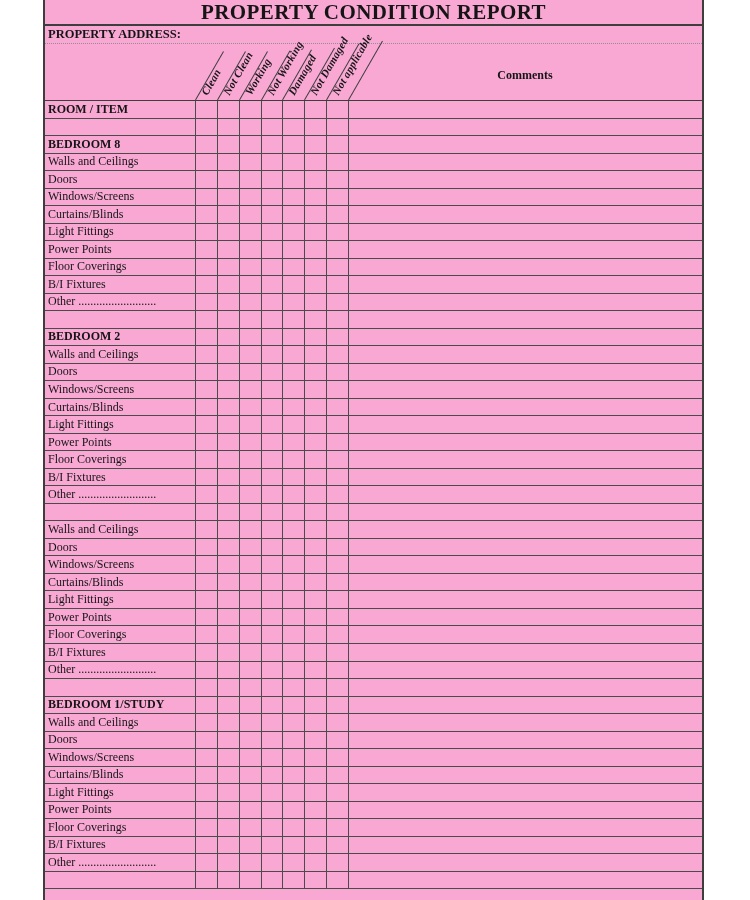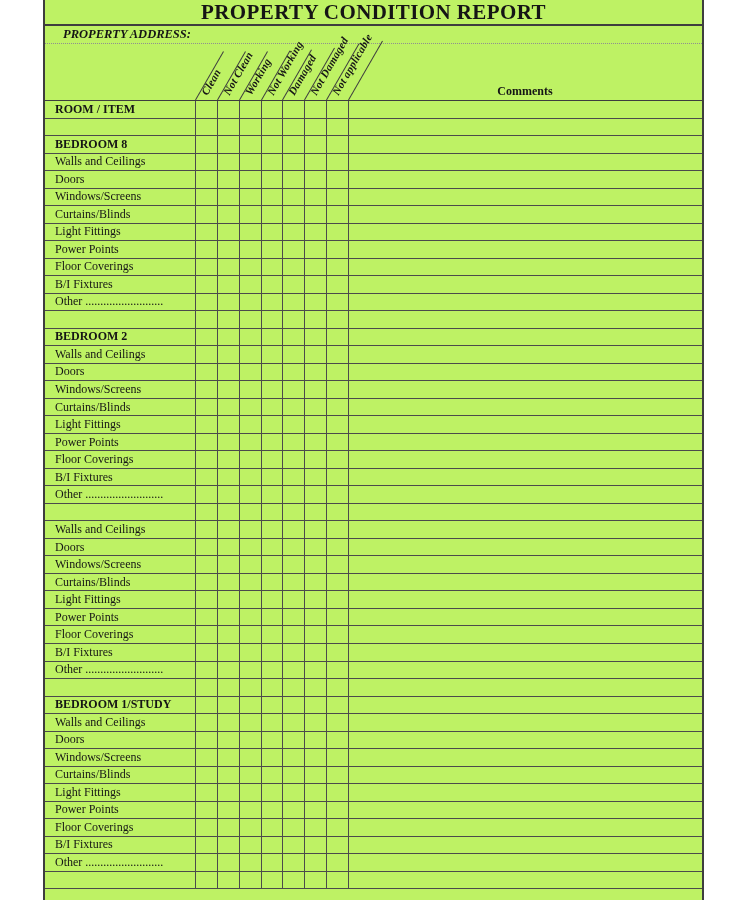--- a/index.html
+++ b/index.html
@@ -2,56 +2,55 @@
 <html><head>
 <meta charset="utf-8">
 <style>
   html,body { margin:0; padding:0; }
   body {
     width:750px; height:900px; position:relative; overflow:hidden;
     background:#ffffff; font-family:"Liberation Serif", serif; color:#151515;
   }
   .sheet {
     position:absolute; left:43px; top:0; width:661px; height:900px;
-    box-sizing:border-box; overflow:hidden; background:#bef264;
+    box-sizing:border-box; overflow:hidden; background:#f9a8d4;
     border-left:2px solid #3e3e3e; border-right:2px solid #3e3e3e;
   }
   .title-row {
     height:24px; border-bottom:2px solid #3e3e3e;
     text-align:center; font-weight:bold; font-size:21px; line-height:25px;
     letter-spacing:0.4px;
   }
   .address-row {
     height:17px; border-bottom:1px dotted #8f8f8f; box-sizing:content-box;
     display:flex; align-items:center; font-weight:bold; font-size:12.5px;
-    padding-left:18px;
-    font-style:italic;
+    padding-left:3px;
   }
   .address-fill { flex:1; height:100%; }
   .header-row { height:56px; border-bottom:1px solid #3e3e3e; position:relative; }
   .diag-line {
     position:absolute; bottom:0; width:1px; background:#3e3e3e;
     transform-origin:50% 100%; transform:rotate(30deg);
   }
   .diag-label {
     position:absolute; bottom:3px; transform-origin:0 100%;
     transform:rotate(-60deg); font-weight:bold; font-style:italic;
     font-size:11px; white-space:nowrap; letter-spacing:0.2px;
   }
   .comments-label {
-    position:absolute; bottom:1px; left:303px; width:354px;
+    position:absolute; bottom:17px; left:303px; width:354px;
     text-align:center; font-weight:bold; font-size:12px;
   }
   .grid-body { }
   .row {
     display:flex; height:17.53px; box-sizing:border-box;
     border-bottom:1px solid #4b4b4b; align-items:stretch;
   }
   .cell-label {
-    width:150px; box-sizing:border-box; padding-left:10px;
+    width:150px; box-sizing:border-box; padding-left:3px;
     display:flex; align-items:center; font-size:12px;
     white-space:nowrap; overflow:hidden;
   }
   .row.bold .cell-label { font-weight:bold; }
   .cell-check { width:21.857px; box-sizing:border-box; border-left:1px solid #4b4b4b; }
   .cell-comment { flex:1; box-sizing:border-box; border-left:1px solid #4b4b4b; }
 </style>
 </head>
 <body>
 

